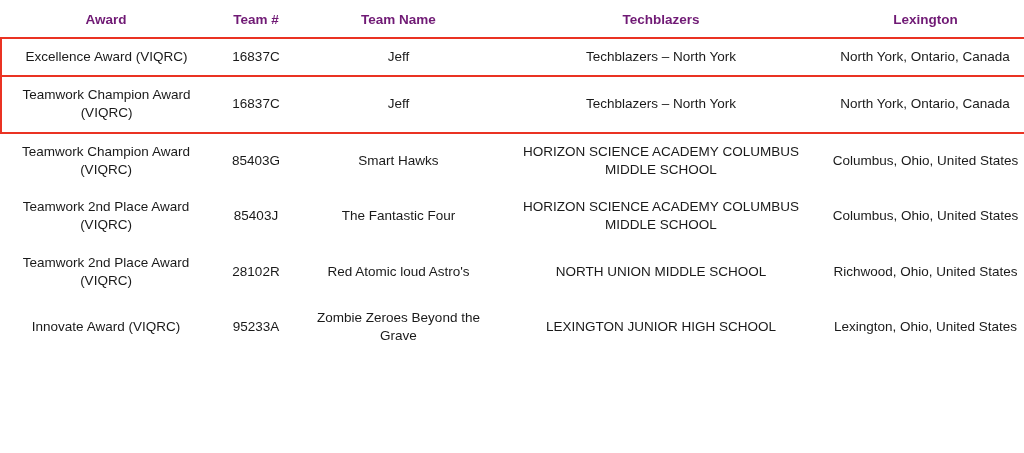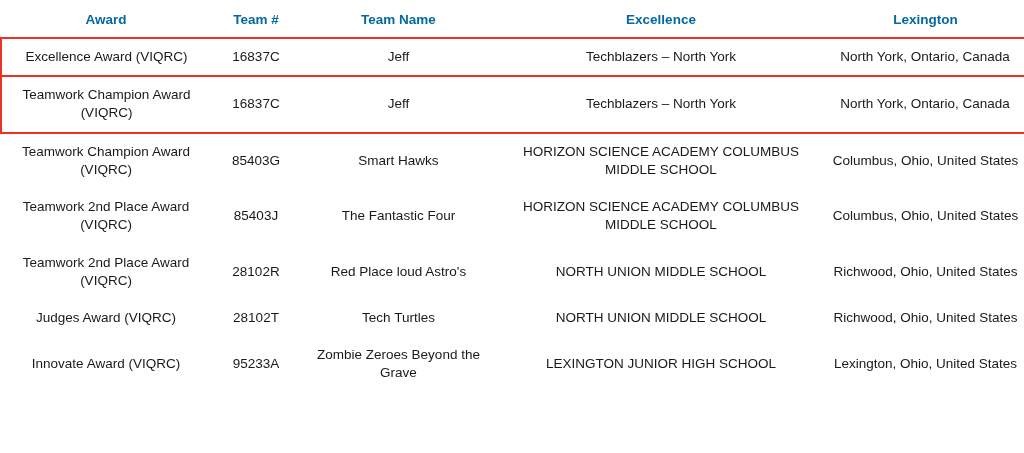--- a/index.html
+++ b/index.html
@@ -20,21 +20,21 @@
     box-sizing: border-box;
   }
   table.awards {
     width: 1024px;
     border-collapse: collapse;
     table-layout: fixed;
   }
   table.awards th {
     font-size: 13.5px;
     font-weight: bold;
-    color: #0369a1;
+    color: #701a75;
     padding: 6px 4px 10px 4px;
     text-align: center;
     vertical-align: middle;
     border: none;
   }
   table.awards td {
     font-size: 13.5px;
     font-weight: normal;
     color: #1a1a1a;
     text-align: center;
@@ -76,21 +76,21 @@
       <col class="col-team">
       <col class="col-teamname">
       <col class="col-affil">
       <col class="col-loc">
     </colgroup>
     <thead>
       <tr>
         <th>Award</th>
         <th>Team #</th>
         <th>Team Name</th>
-        <th>Excellence</th>
+        <th>Techblazers</th>
         <th>Lexington</th>
       </tr>
     </thead>
     <tbody id="awards-body">
         <tr class="row highlight">
           <td class="award-cell">Excellence Award (VIQRC)</td>
           <td>16837C</td>
           <td>Jeff</td>
           <td>Techblazers – North York</td>
           <td>North York, Ontario, Canada</td>
@@ -112,28 +112,21 @@
         <tr class="row">
           <td class="award-cell">Teamwork 2nd Place Award (VIQRC)</td>
           <td>85403J</td>
           <td>The Fantastic Four</td>
           <td>HORIZON SCIENCE ACADEMY COLUMBUS MIDDLE SCHOOL</td>
           <td>Columbus, Ohio, United States</td>
         </tr>
         <tr class="row">
           <td class="award-cell">Teamwork 2nd Place Award (VIQRC)</td>
           <td>28102R</td>
-          <td>Red Place loud Astro's</td>
-          <td>NORTH UNION MIDDLE SCHOOL</td>
-          <td>Richwood, Ohio, United States</td>
-        </tr>
-        <tr class="row">
-          <td class="award-cell">Judges Award (VIQRC)</td>
-          <td>28102T</td>
-          <td>Tech Turtles</td>
+          <td>Red Atomic loud Astro's</td>
           <td>NORTH UNION MIDDLE SCHOOL</td>
           <td>Richwood, Ohio, United States</td>
         </tr>
         <tr class="row">
           <td class="award-cell">Innovate Award (VIQRC)</td>
           <td>95233A</td>
           <td>Zombie Zeroes Beyond the Grave</td>
           <td>LEXINGTON JUNIOR HIGH SCHOOL</td>
           <td>Lexington, Ohio, United States</td>
         </tr>

